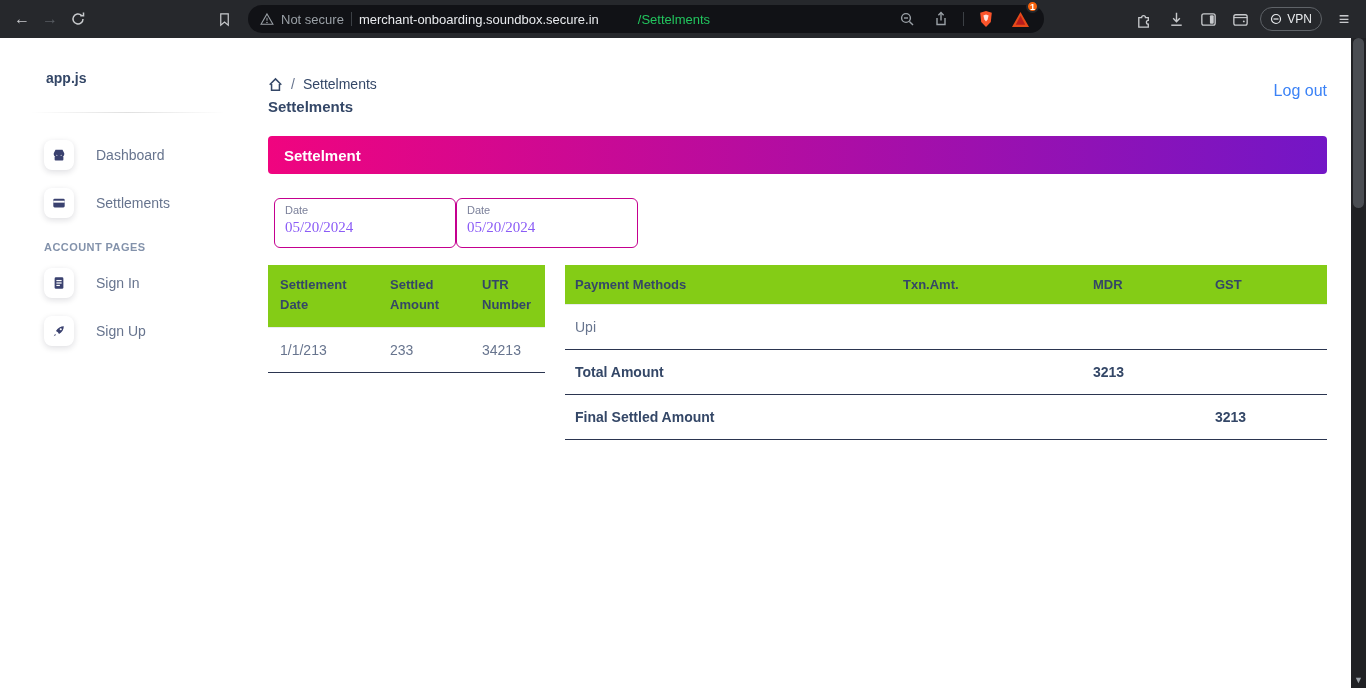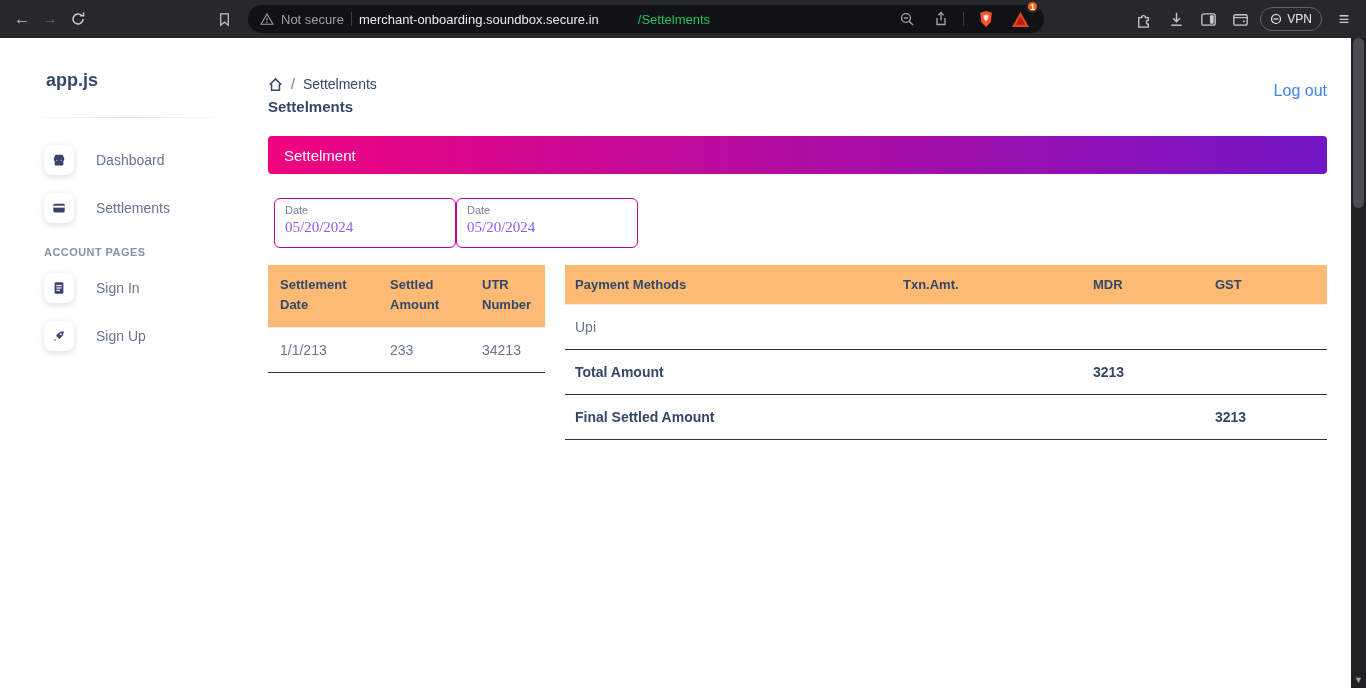--- a/index.html
+++ b/index.html
@@ -32,52 +32,52 @@
   .page { position:absolute; top:38px; left:0; width:1351px; height:650px; background:#ffffff; overflow:hidden; }
 
   
   .scrollbar { position:absolute; top:38px; right:0; width:15px; height:650px; background:#202124; }
   .scroll-thumb { position:absolute; top:0; left:2px; width:11px; height:170px; background:#4a4d52; border-radius:6px; }
   .scroll-down { position:absolute; bottom:0; left:0; width:15px; height:16px; display:flex; align-items:center;
     justify-content:center; color:#9aa0a6; font-size:9px; cursor:pointer; }
 
   
   .sidebar { position:absolute; top:0; left:0; width:252px; height:650px; padding:32px 0 0 44px; }
-  .brand { font-size:18px; font-weight:700; color:#344767; margin-left:2px; }
+  .brand { font-size:14px; font-weight:700; color:#344767; margin-left:2px; }
   .side-divider { height:1px; width:196px; margin:26px 0 18px -14px;
     background:linear-gradient(90deg, rgba(0,0,0,0), rgba(0,0,0,0.12), rgba(0,0,0,0)); }
   .side-item { display:flex; align-items:center; gap:22px; height:48px; cursor:pointer; }
   .icon-card { width:30px; height:30px; background:#fff; border-radius:8px; box-shadow:0 2px 6px rgba(20,20,40,0.14);
     display:flex; align-items:center; justify-content:center; flex:0 0 auto; }
   .side-label { font-size:14px; color:#67748e; }
   .section-label { font-size:11px; font-weight:700; letter-spacing:.04em; color:#8392ab; margin:14px 0 6px 0; }
 
   
   .main { position:absolute; top:0; left:268px; width:1059px; }
   .topbar { position:relative; margin-top:38px; height:46px; }
   .breadcrumb { display:flex; align-items:center; gap:8px; font-size:14px; color:#344767; }
   .crumb-sep { color:#67748e; }
   .page-title { margin-top:6px; font-size:15px; font-weight:700; color:#344767; }
   .logout { position:absolute; right:0; top:6px; font-size:16px; color:#3b82f6; cursor:pointer; }
 
   .banner { margin-top:14px; height:38px; border-radius:4px;
     background:linear-gradient(90deg, #f0047f 0%, #7316c6 100%);
     display:flex; align-items:center; padding-left:16px; }
-  .banner-title { color:#fff; font-size:15px; font-weight:400; }
+  .banner-title { color:#fff; font-size:15px; font-weight:700; }
 
   .filters { margin-top:24px; display:flex; padding-left:6px; }
   .date-field { position:relative; width:182px; height:50px; border:1px solid #c4008f; border-radius:6px;
     background:#fff; padding:19px 10px 6px 10px; }
   .date-label { position:absolute; top:5px; left:10px; font-size:11px; color:#7b809a; }
   .date-input { border:none; outline:none; width:100%; font-size:15px; color:#8b5cf6; background:transparent;
     font-family:Liberation Serif, serif; }
 
   .tables { margin-top:17px; display:flex; gap:20px; align-items:flex-start; }
   table { border-collapse:collapse; table-layout:fixed; }
-  th { background:#fdba74; text-align:left; font-size:13px; font-weight:700; color:#344767;
+  th { background:#84cc16; text-align:left; font-size:13px; font-weight:700; color:#344767;
     border-bottom:1px solid #e9ecef; vertical-align:top; }
   .settle-table { width:277px; }
   .settle-table th { padding:10px 8px 12px 12px; line-height:20px; }
   .settle-table td { padding:14px 8px 14px 12px; font-size:14px; color:#67748e; border-bottom:1.5px solid #2b3550; }
   .pay-table { width:762px; }
   .pay-table th { padding:12px 8px 12px 10px; }
   .pay-table td { padding:14px 8px 14px 10px; font-size:14px; color:#67748e; border-bottom:1.5px solid #2b3550; }
   .pay-table .total-row td { font-weight:700; color:#344767; }
 </style>
 </head>

